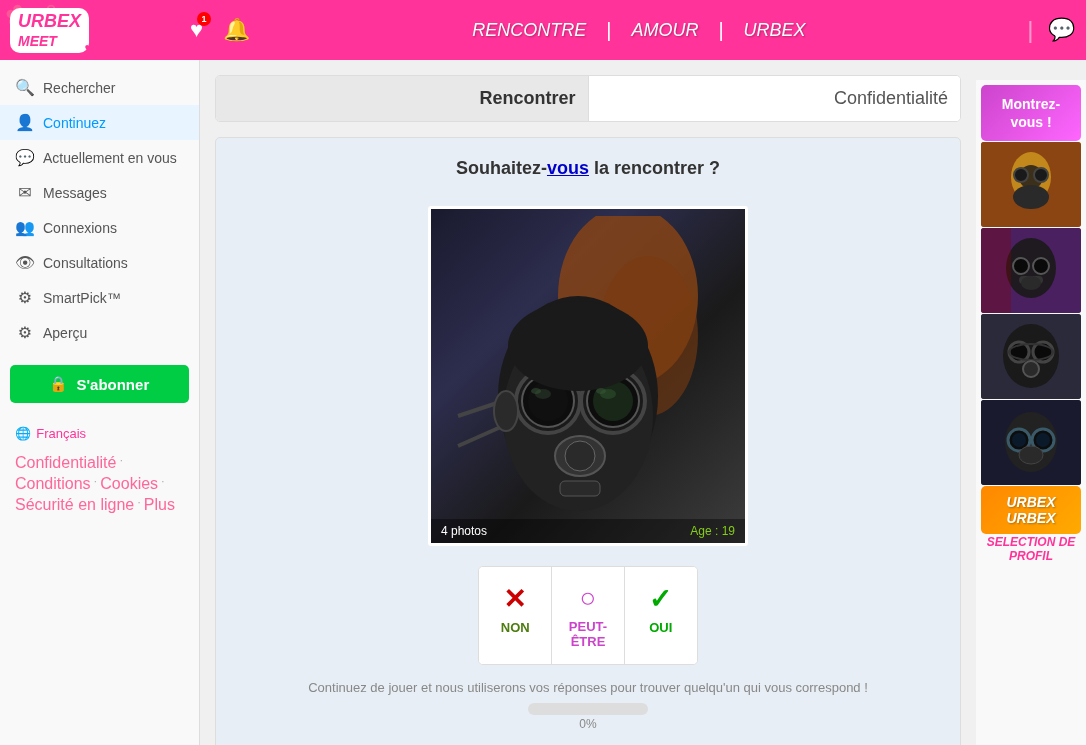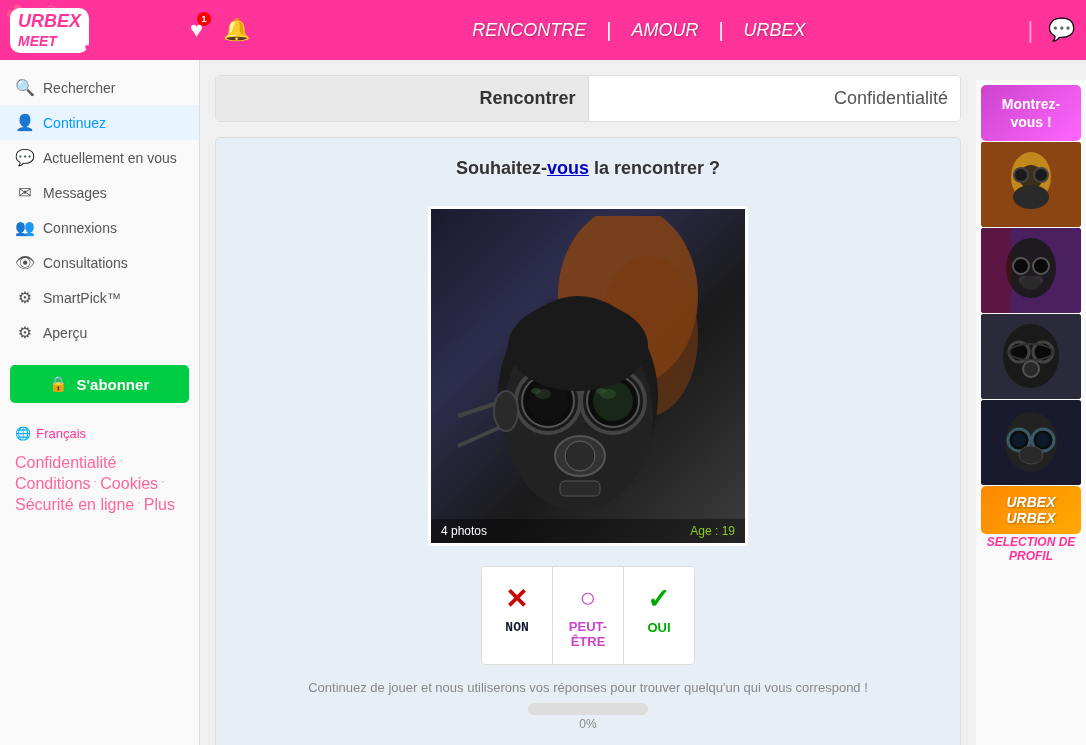--- a/index.html
+++ b/index.html
@@ -277,21 +277,21 @@
     }
     .action-btn:not(:last-child) {
       border-right: 1px solid #ddd;
     }
     .action-btn .btn-icon {
       font-size: 28px;
     }
     .btn-non { color: #cc0000; }
     .btn-maybe { color: #cc44cc; }
     .btn-oui { color: #00aa00; }
-    .btn-label-non { color: #0f172a; font-family: Liberation Mono, monospace; }
+    .btn-label-non { color: #4d7c0f; }
     .btn-label-maybe { color: #cc44cc; }
     .btn-label-oui { color: #00aa00; }
 
     .hint-text {
       margin-top: 15px;
       color: #888;
       font-size: 13px;
       text-align: center;
     }
     .progress-bar-container {

